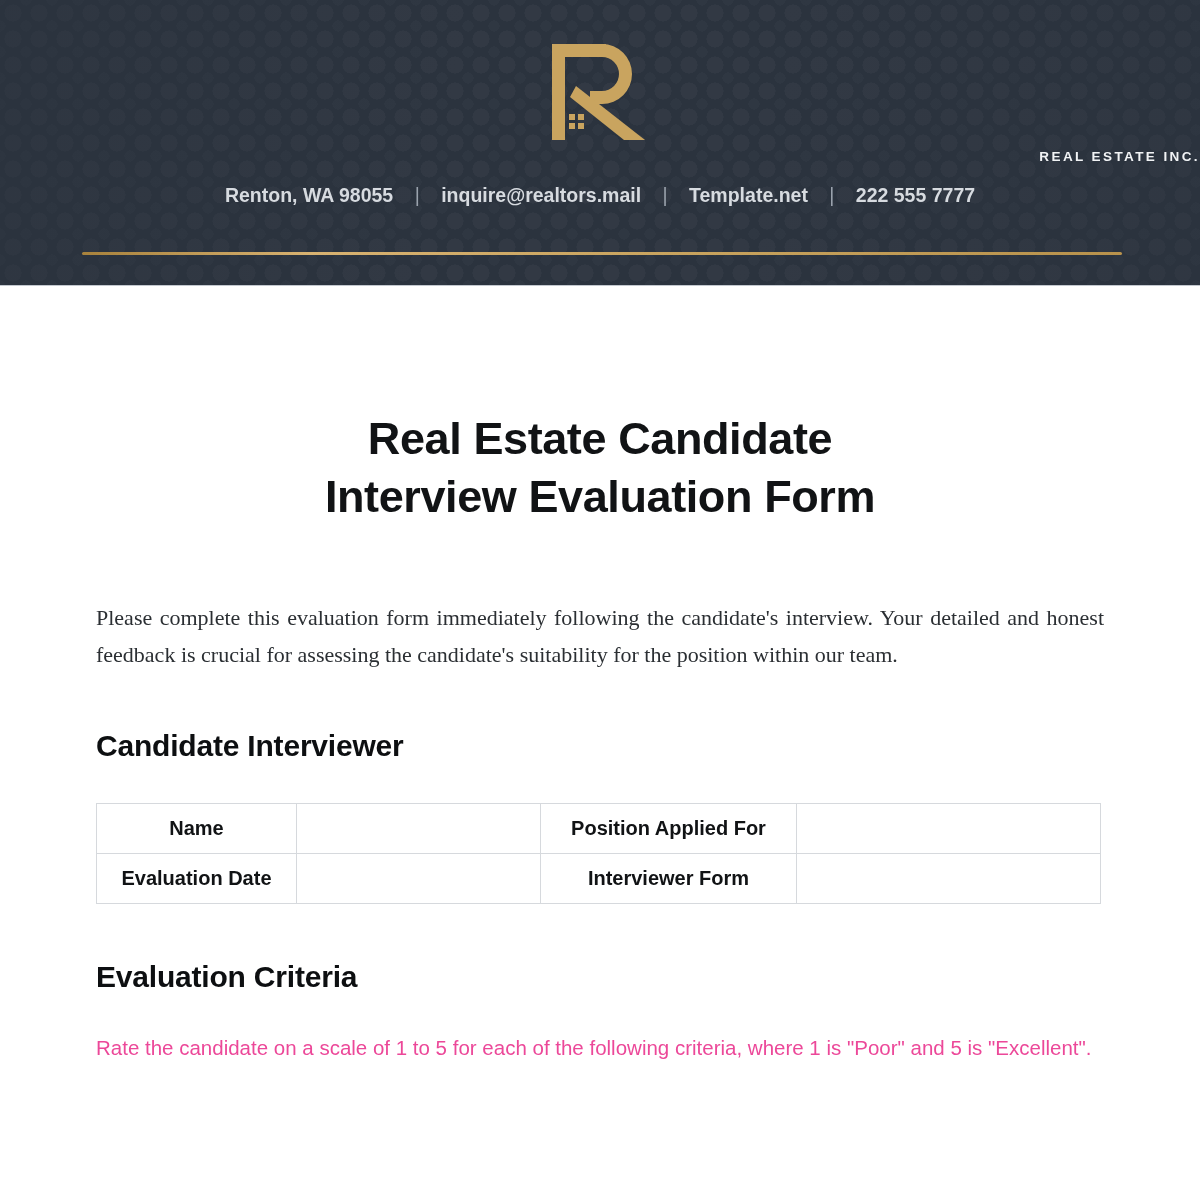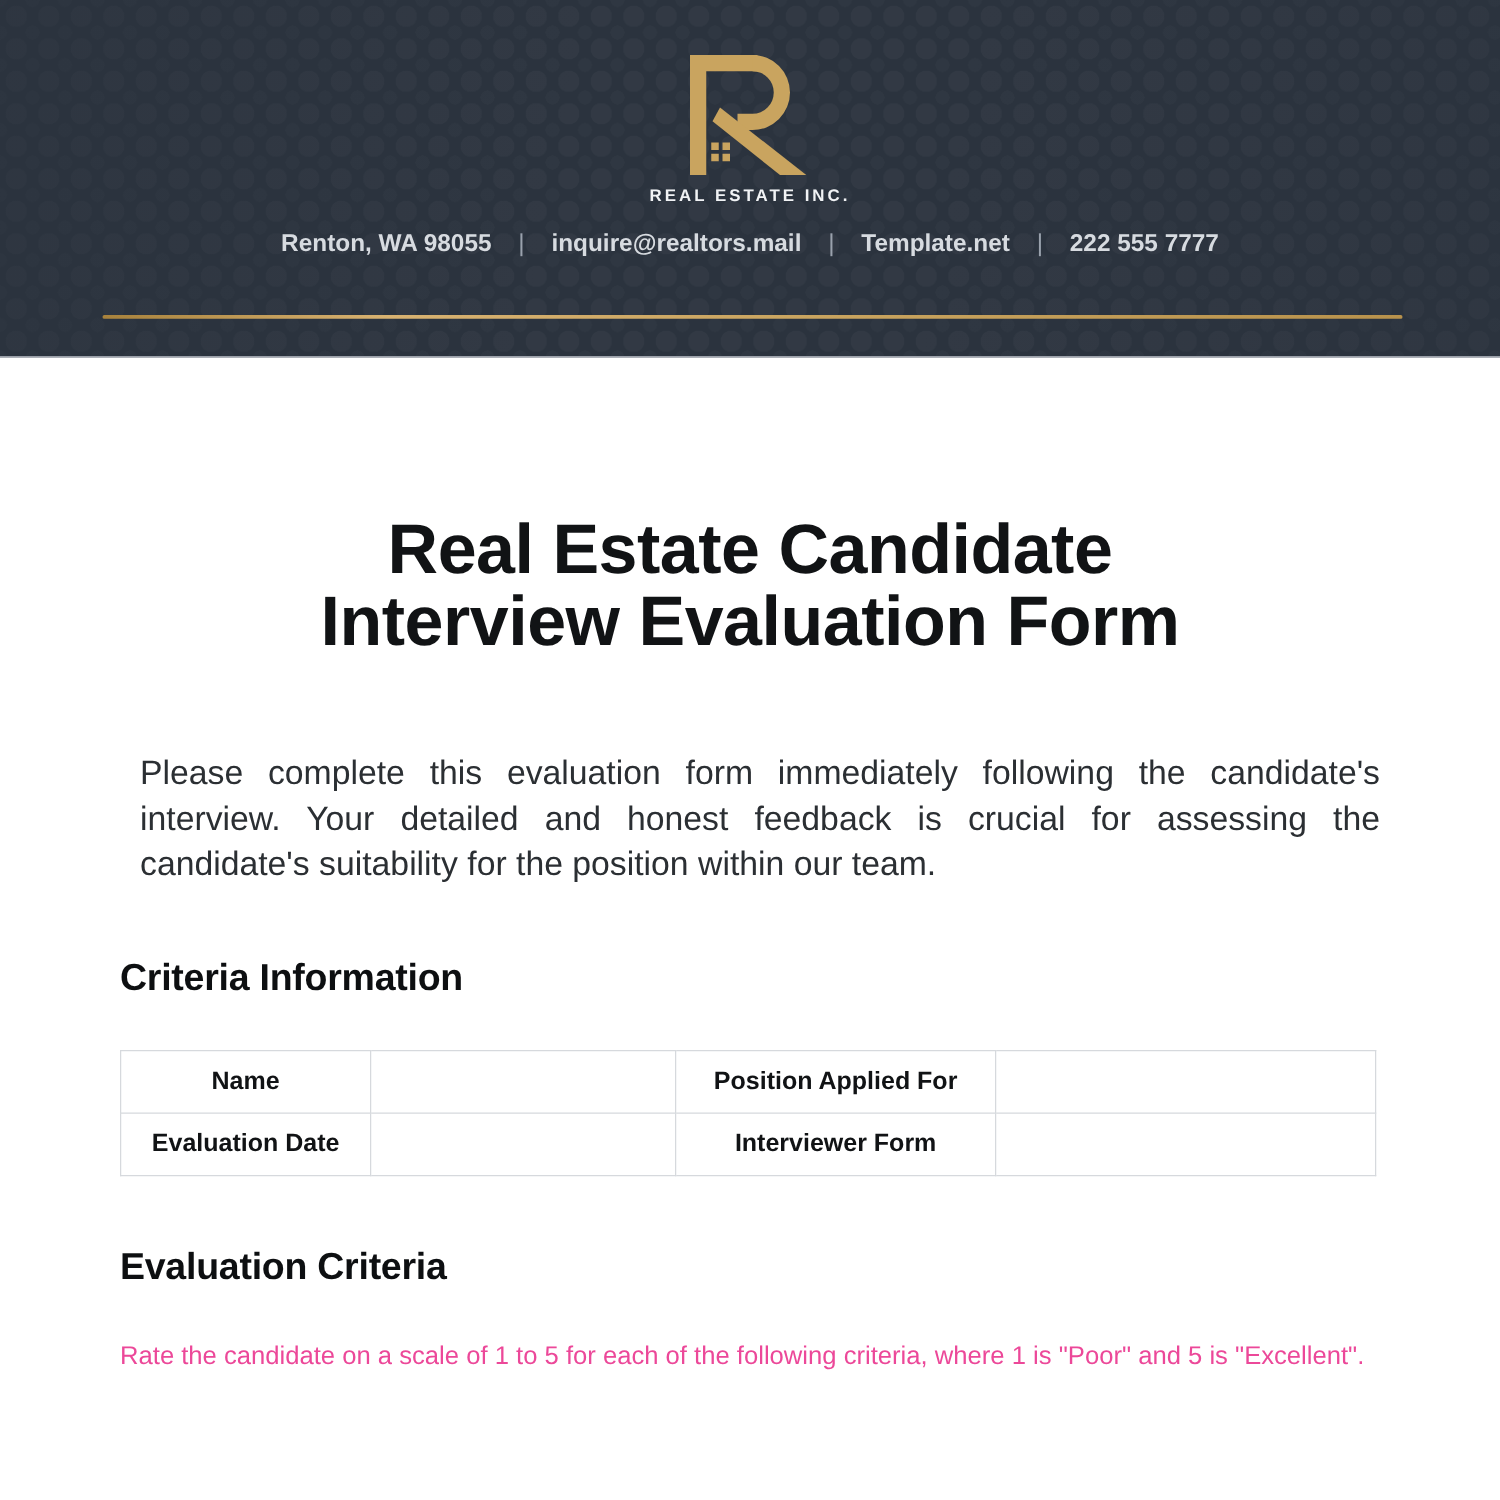--- a/index.html
+++ b/index.html
@@ -56,21 +56,21 @@
     z-index: 3;
     width: 1200px;
     height: 286px;
   }
 
   
   .logo-block {
     position: absolute;
     left: 0; right: 0;
     top: 44px;
-    text-align: center;
+    text-align: right;
   }
   .logo-mark {
     display: block;
     margin: 0 auto;
   }
   .logo-word {
     margin-top: 9px;
     color: #f1f3f5;
     font-size: 13.5px;
     font-weight: 700;
@@ -110,35 +110,34 @@
   
   .content {
     position: relative;
     padding: 0 96px;
   }
 
   .doc-title {
     margin-top: 124px;
     text-align: center;
     color: #111315;
-    font-size: 56px;
+    font-size: 45px;
     line-height: 58px;
     font-weight: 700;
     letter-spacing: -0.4px;
     font-family: "Liberation Sans", sans-serif;
   }
 
   .intro {
     margin-top: 74px;
     color: #2b2f33;
-    font-size: 27px;
+    font-size: 22px;
     line-height: 36.5px;
     text-align: justify;
-    font-family: Liberation Sans, sans-serif;
-    margin-left: 16px;
+    font-family: Liberation Serif, serif;
   }
 
   .section-head {
     margin-top: 56px;
     color: #0d0f11;
     font-size: 30px;
     font-weight: 700;
     letter-spacing: -0.2px;
     font-family: "Liberation Sans", sans-serif;
   }
@@ -226,21 +225,21 @@
 
   <div class="content">
 
     <h1 class="doc-title">
       <span>Real Estate Candidate</span><br>
       <span>Interview Evaluation Form</span>
     </h1>
 
     <p class="intro">Please complete this evaluation form immediately following the candidate's interview. Your detailed and honest feedback is crucial for assessing the candidate's suitability for the position within our team.</p>
 
-    <h2 class="section-head">Criteria Information</h2>
+    <h2 class="section-head">Candidate Interviewer</h2>
 
     <table class="info-table">
       <colgroup>
         <col class="col-a">
           <col class="col-b">
           <col class="col-c">
           <col class="col-d">
       </colgroup>
       <tbody>
         <tr>

